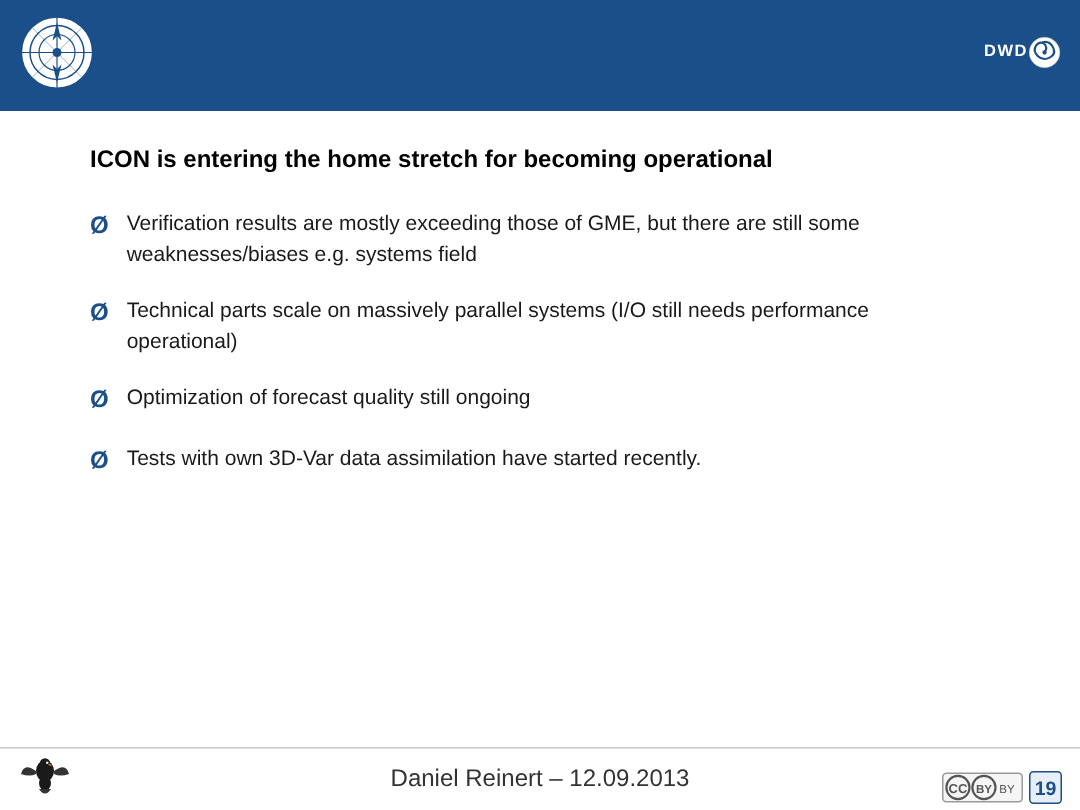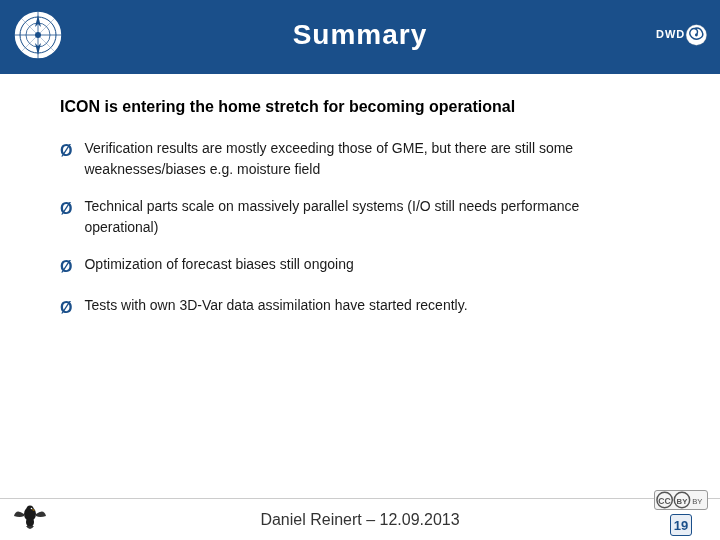--- a/index.html
+++ b/index.html
@@ -140,21 +140,20 @@
       height: 36px;
     }
 
     .footer-right {
       position: absolute;
       right: 12px;
       bottom: 4px;
       display: flex;
       align-items: center;
       gap: 4px;
-      flex-direction: column;
     }
 
     .cc-badge {
       width: 54px;
       height: 20px;
       border: 1px solid #999;
       border-radius: 3px;
       display: flex;
       align-items: center;
       justify-content: center;
@@ -205,21 +204,20 @@
         <line x1="44" y1="8" x2="8" y2="44" stroke="#1a4f8a" stroke-width="0.5" opacity="0.6"></line>
 
         <circle cx="26" cy="26" r="3" fill="#1a4f8a"></circle>
 
         <polygon points="26,6 23,18 26,15 29,18" fill="#1a4f8a"></polygon>
 
         <polygon points="26,46 23,34 26,37 29,34" fill="#1a4f8a"></polygon>
       </svg>
     </div>
 
-    <span class="header-title">Summary</span>
 
     <div class="logo-right">
       <span class="dwd-label">DWD</span>
       <svg class="dwd-spiral" viewBox="0 0 40 40" width="40" height="40">
         <circle cx="20" cy="20" r="18" fill="white" stroke="#aaa" stroke-width="0.5"></circle>
 
         <path d="M20,20 Q24,14 20,10 Q14,6 10,12 Q6,18 12,24 Q18,30 26,26 Q34,22 30,14 Q26,6 18,8" fill="none" stroke="#1a4f8a" stroke-width="2.5" stroke-linecap="round"></path>
         <circle cx="20" cy="20" r="2.5" fill="#1a4f8a"></circle>
       </svg>
     </div>
@@ -228,31 +226,31 @@
   <div class="divider"></div>
 
   <div class="content">
 
     <div class="subtitle">ICON is entering the home stretch for becoming operational</div>
 
     <ul class="bullet-list">
 
       <li class="bullet-item">
         <span class="bullet-symbol">Ø</span>
-        <span>Verification results are mostly exceeding those of GME, but there are still some weaknesses/biases e.g. moisture field</span>
+        <span>Verification results are mostly exceeding those of GME, but there are still some weaknesses/biases e.g. systems field</span>
       </li>
 
       <li class="bullet-item">
         <span class="bullet-symbol">Ø</span>
         <span>Technical parts scale on massively parallel systems (I/O still needs performance operational)</span>
       </li>
 
       <li class="bullet-item">
         <span class="bullet-symbol">Ø</span>
-        <span>Optimization of forecast biases still ongoing</span>
+        <span>Optimization of forecast quality still ongoing</span>
       </li>
 
       <li class="bullet-item">
         <span class="bullet-symbol">Ø</span>
         <span>Tests with own 3D-Var data assimilation have started recently.</span>
       </li>
     </ul>
   </div>
 
   <div class="footer">

